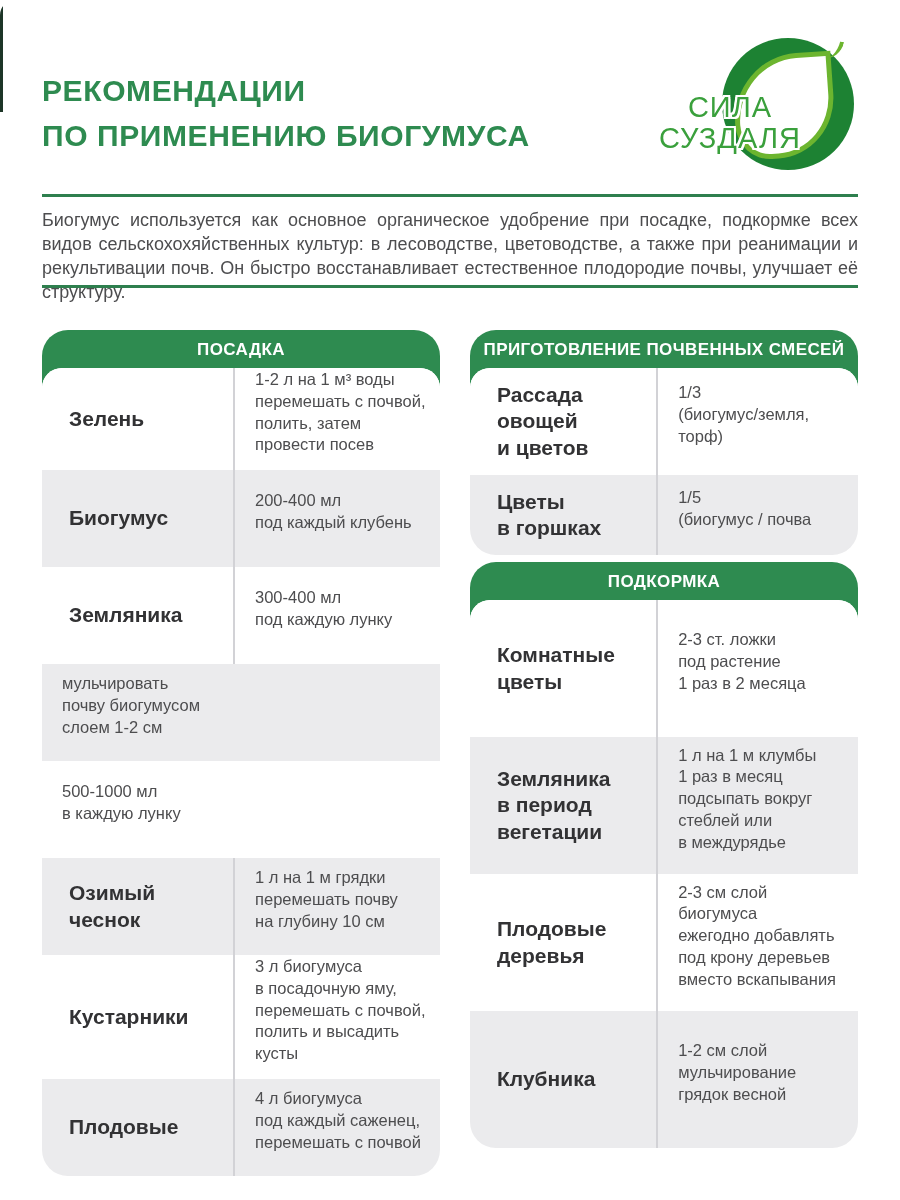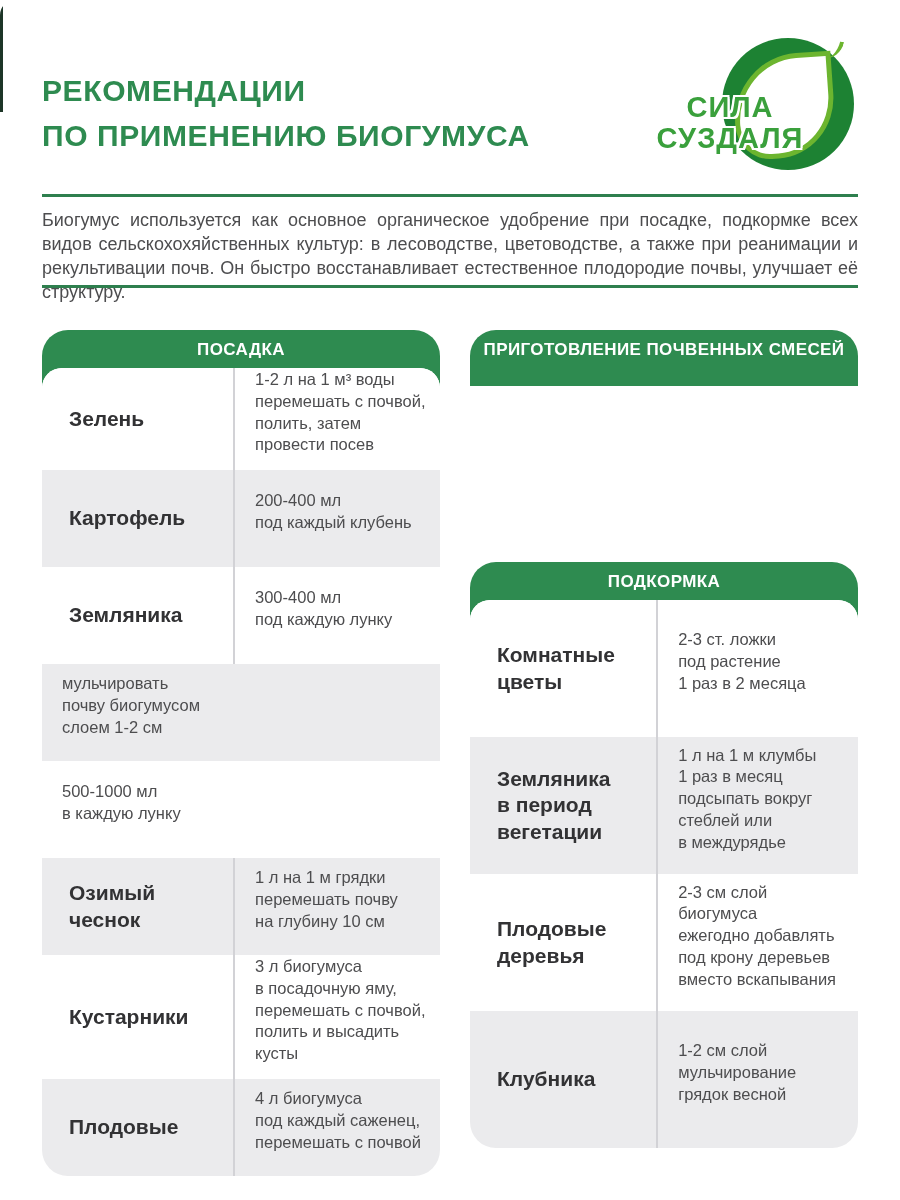--- a/index.html
+++ b/index.html
@@ -61,21 +61,21 @@
     width: 16px; height: 20px;
     border-right: 4px solid var(--logo-leaf-green);
     border-radius: 0 0 100% 0;
     transform: rotate(14deg);
   }
   .logo-text {
     position: absolute; left: 0; top: 62px;
     width: 200px;
     text-align: center;
     font-size: 29px;
-    font-weight: bold;
+    font-weight: normal;
     line-height: 1.08;
     letter-spacing: 1px;
     color: var(--logo-text-green);
     white-space: pre-line;
     text-shadow:
       -2px -2px 0 #fff, 2px -2px 0 #fff, -2px 2px 0 #fff, 2px 2px 0 #fff,
       0 -2px 0 #fff, 0 2px 0 #fff, -2px 0 0 #fff, 2px 0 0 #fff;
   }
   
   .rule {
@@ -172,21 +172,21 @@
     <div class="card-head">ПОСАДКА</div>
     <div class="card-body">
       <div class="t-row">
         <div class="cell-label">Зелень</div>
         <div class="cell-value">1-2 л на 1 м³ воды
 перемешать с почвой,
 полить, затем
 провести посев</div>
       </div>
       <div class="t-row">
-        <div class="cell-label">Картофель</div>
+        <div class="cell-label">Биогумус</div>
         <div class="cell-value">200-400 мл
 под каждый клубень</div>
       </div>
       <div class="t-row">
         <div class="cell-label">Земляника</div>
         <div class="cell-value">300-400 мл
 под каждую лунку</div>
       </div>
       <div class="t-row">
         <div class="cell-value">мульчировать
@@ -216,20 +216,35 @@
         <div class="cell-label">Плодовые</div>
         <div class="cell-value">4 л биогумуса
 под каждый саженец,
 перемешать с почвой</div>
       </div>
     </div>
   </div>
 
   <div class="card card-mixes">
     <div class="card-head">ПРИГОТОВЛЕНИЕ ПОЧВЕННЫХ СМЕСЕЙ</div>
+    <div class="card-body">
+      <div class="t-row">
+        <div class="cell-label">Рассада овощей
+и цветов</div>
+        <div class="cell-value">1/3
+(биогумус/земля,
+торф)</div>
+      </div>
+      <div class="t-row">
+        <div class="cell-label">Цветы
+в горшках</div>
+        <div class="cell-value">1/5
+(биогумус / почва</div>
+      </div>
+    </div>
   </div>
 
   <div class="card card-feeding">
     <div class="card-head">ПОДКОРМКА</div>
     <div class="card-body">
       <div class="t-row">
         <div class="cell-label">Комнатные
 цветы</div>
         <div class="cell-value">2-3 ст. ложки
 под растение

